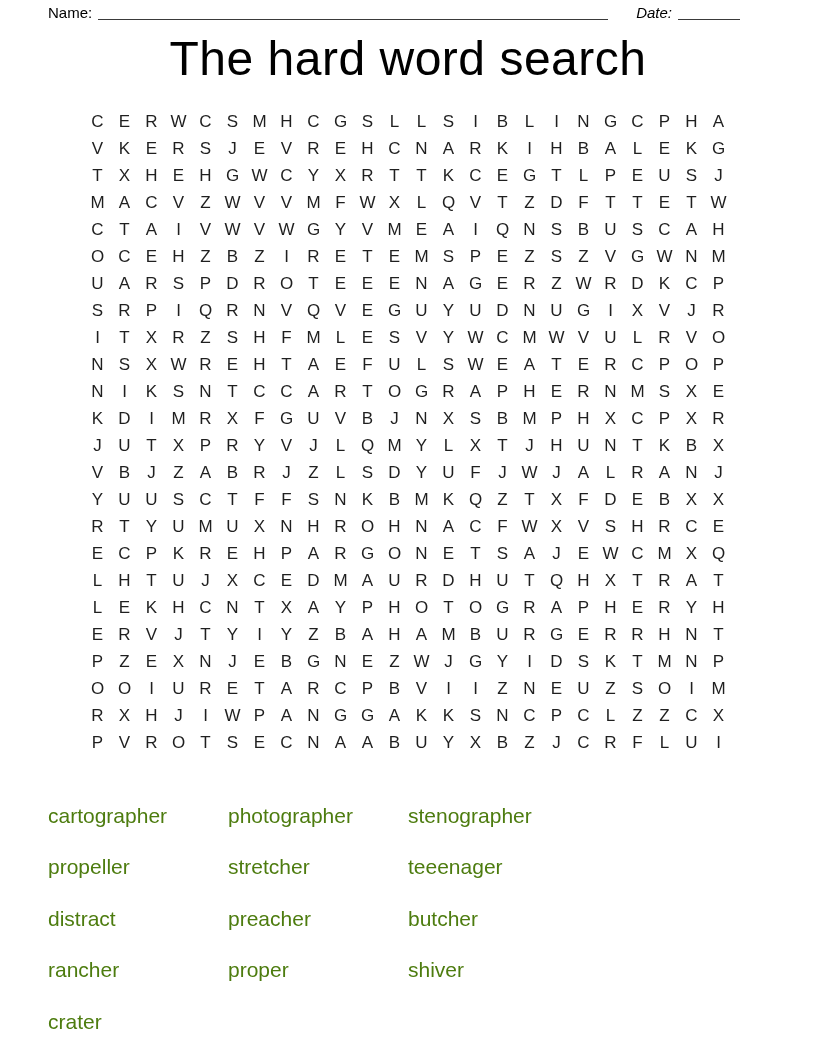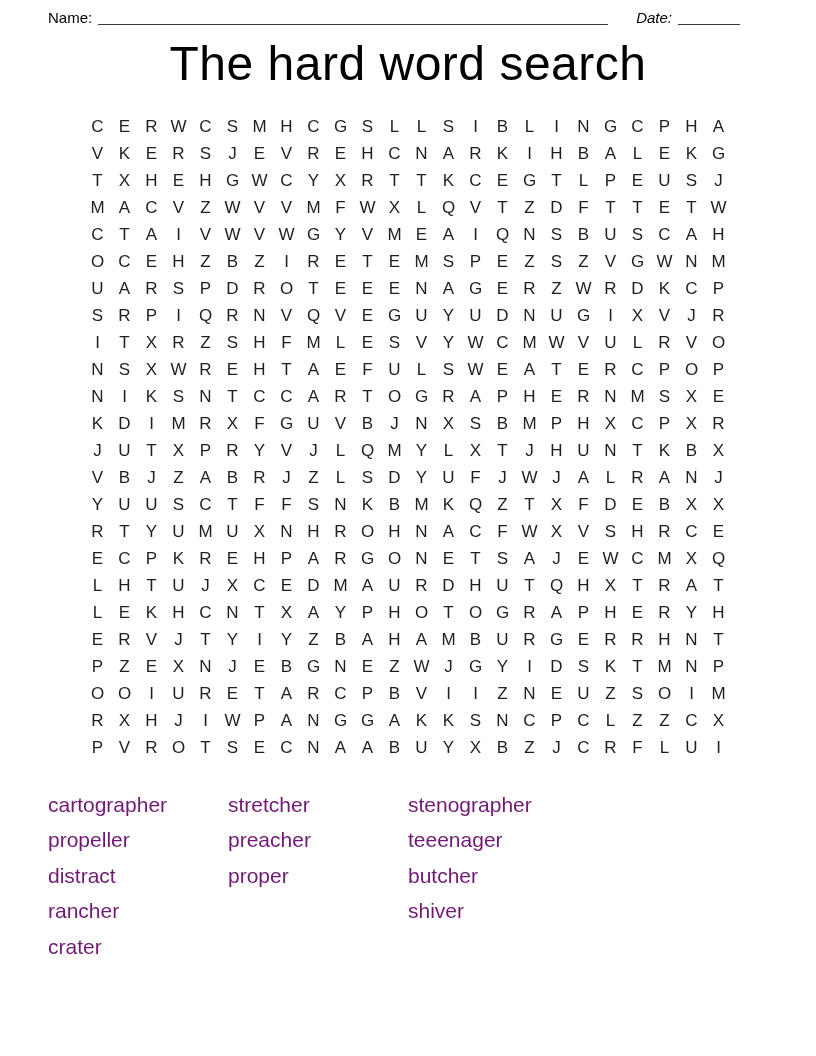--- a/index.html
+++ b/index.html
@@ -6,21 +6,21 @@
   body {
     width: 816px; height: 1056px;
     background: #ffffff;
     font-family: "Liberation Sans", sans-serif;
     color: #1a1a1a;
     overflow: hidden;
   }
   .header {
     display: flex;
     align-items: flex-end;
-    padding: 9px 76px 0 48px;
+    padding: 4px 76px 0 48px;
     font-size: 15px;
     color: #000;
   }
   .blank-line {
     border-bottom: 1.5px solid #3a3a3a;
     height: 15px;
   }
   .name-line { flex: 1; margin: 0 10px 1px 6px; }
   .date-label { margin-left: 18px; white-space: nowrap; font-style: italic; }
   .date-line { width: 62px; margin: 0 0 1px 6px; }
@@ -51,21 +51,22 @@
   }
 
   .word-list {
     display: flex;
     margin: 25px 0 0 48px;
   }
   .word-col { width: 180px; }
   .word {
     font-size: 21px;
     line-height: 35.5px;
-    color: #701a75;
+    color: #4d7c0f;
+    margin-top: 16px;
   }
 </style>
 </head>
 <body>
 
 <div class="header">
   <span>Name:</span>
   <span class="blank-line name-line"></span>
   <span class="date-label">Date:</span>
   <span class="blank-line date-line"></span>
@@ -654,20 +655,21 @@
 
 <div class="word-list">
     <div class="word-col">
       <div class="word">cartographer</div>
       <div class="word">propeller</div>
       <div class="word">distract</div>
       <div class="word">rancher</div>
       <div class="word">crater</div>
     </div>
     <div class="word-col">
+      <div class="word">photographer</div>
       <div class="word">stretcher</div>
       <div class="word">preacher</div>
       <div class="word">proper</div>
     </div>
     <div class="word-col">
       <div class="word">stenographer</div>
       <div class="word">teeenager</div>
       <div class="word">butcher</div>
       <div class="word">shiver</div>
     </div>

